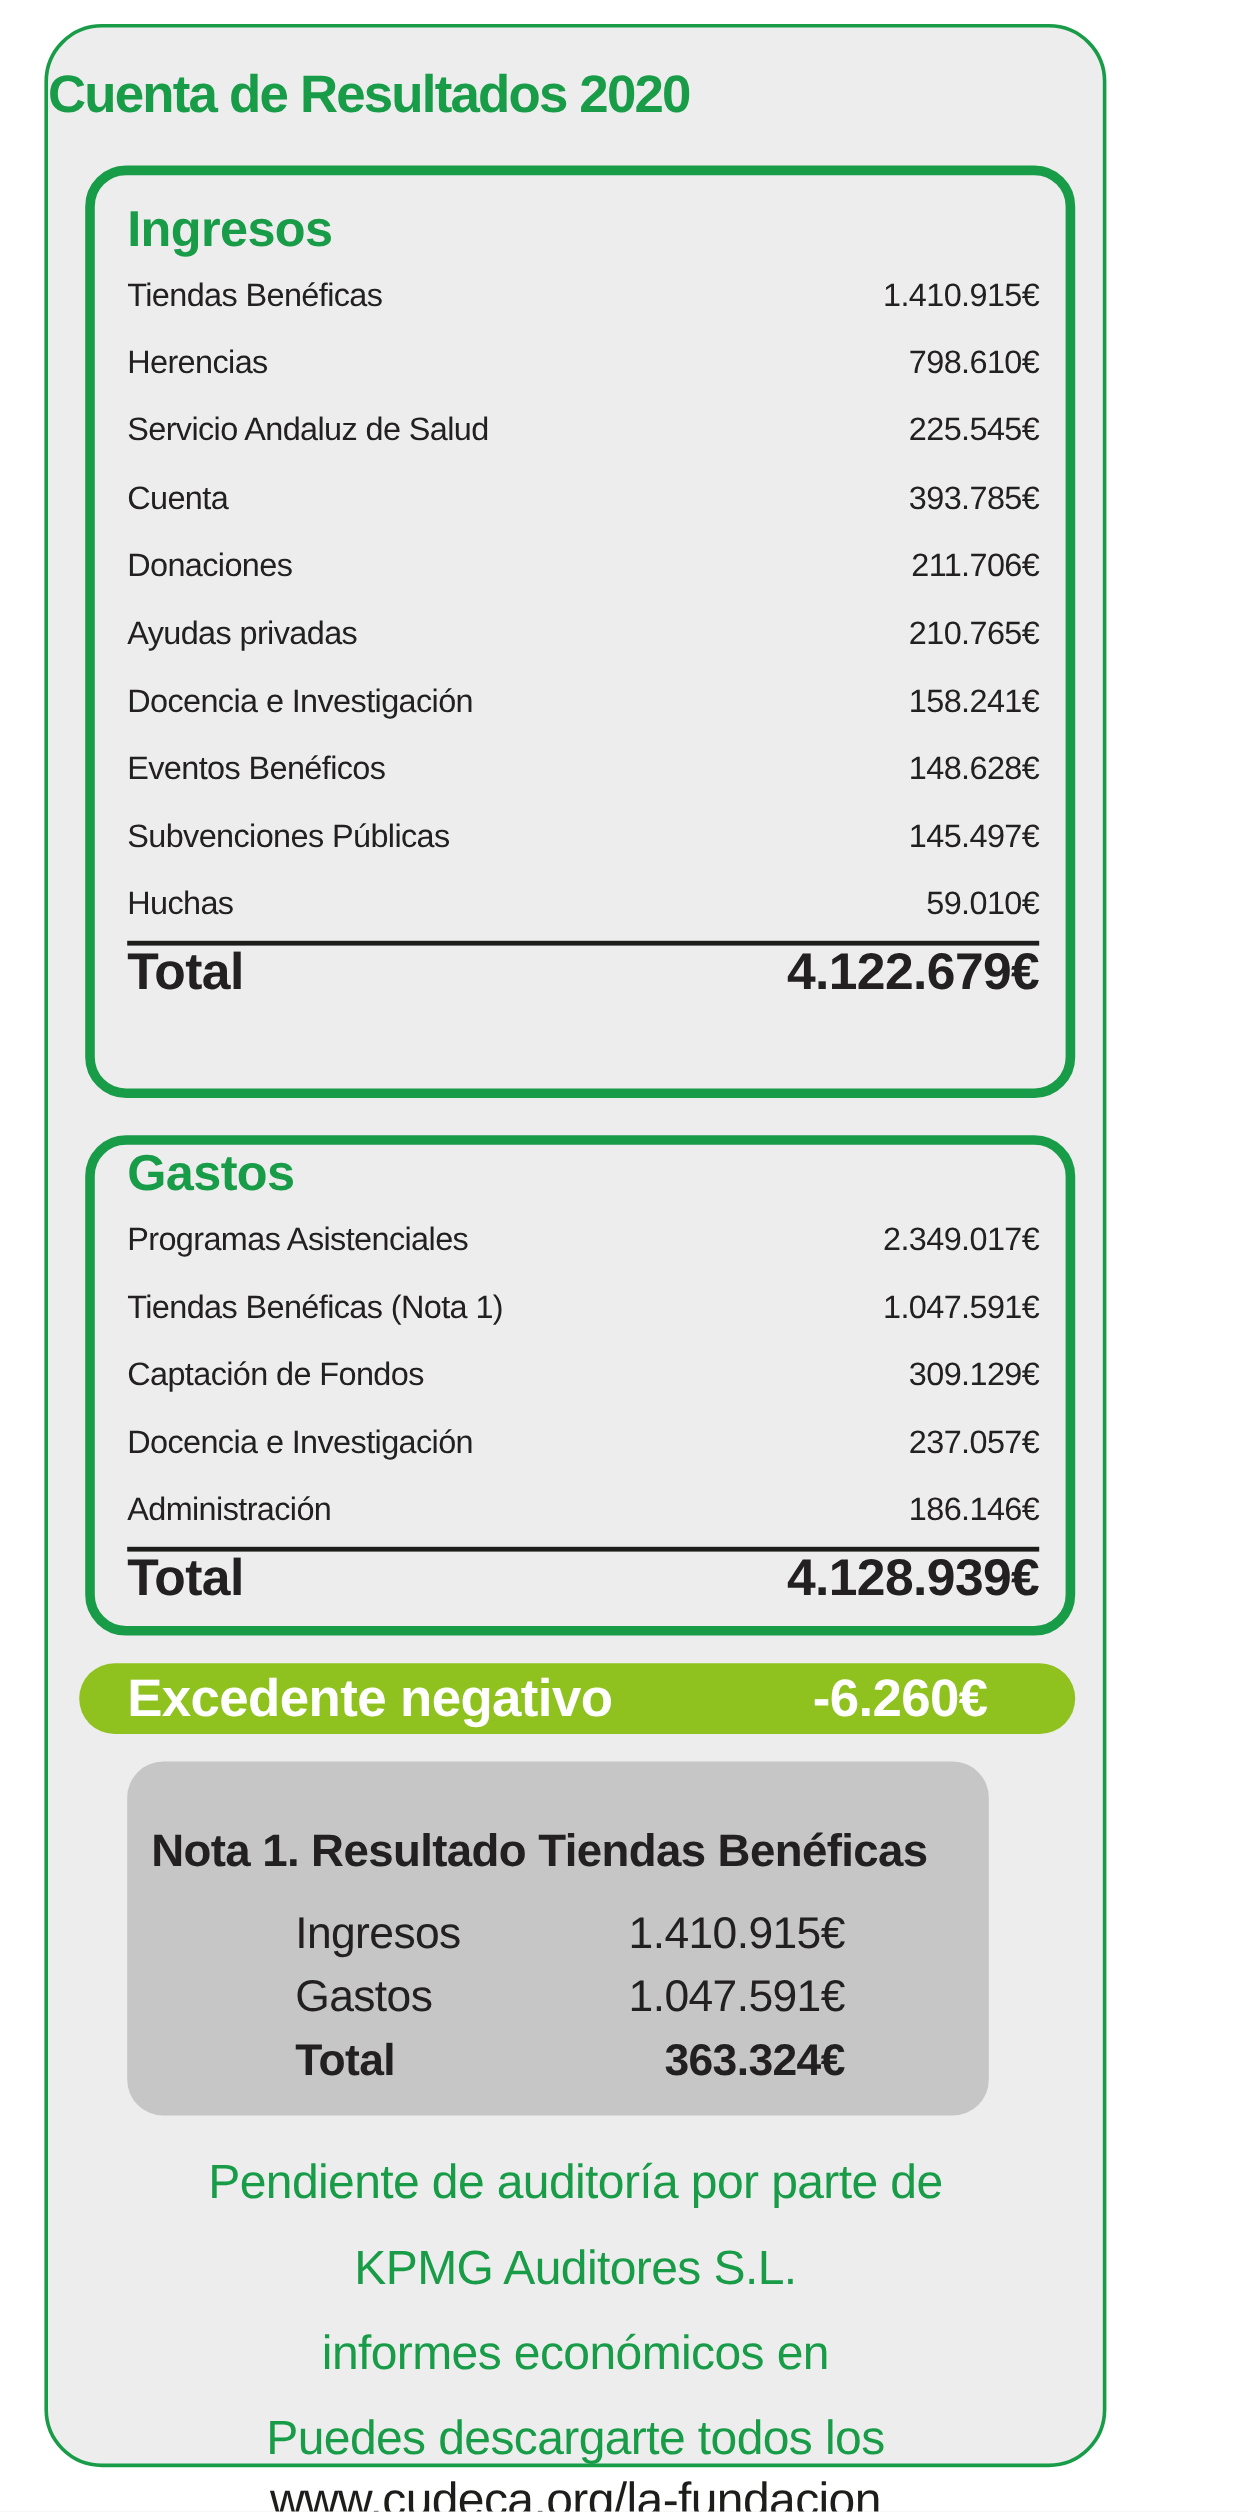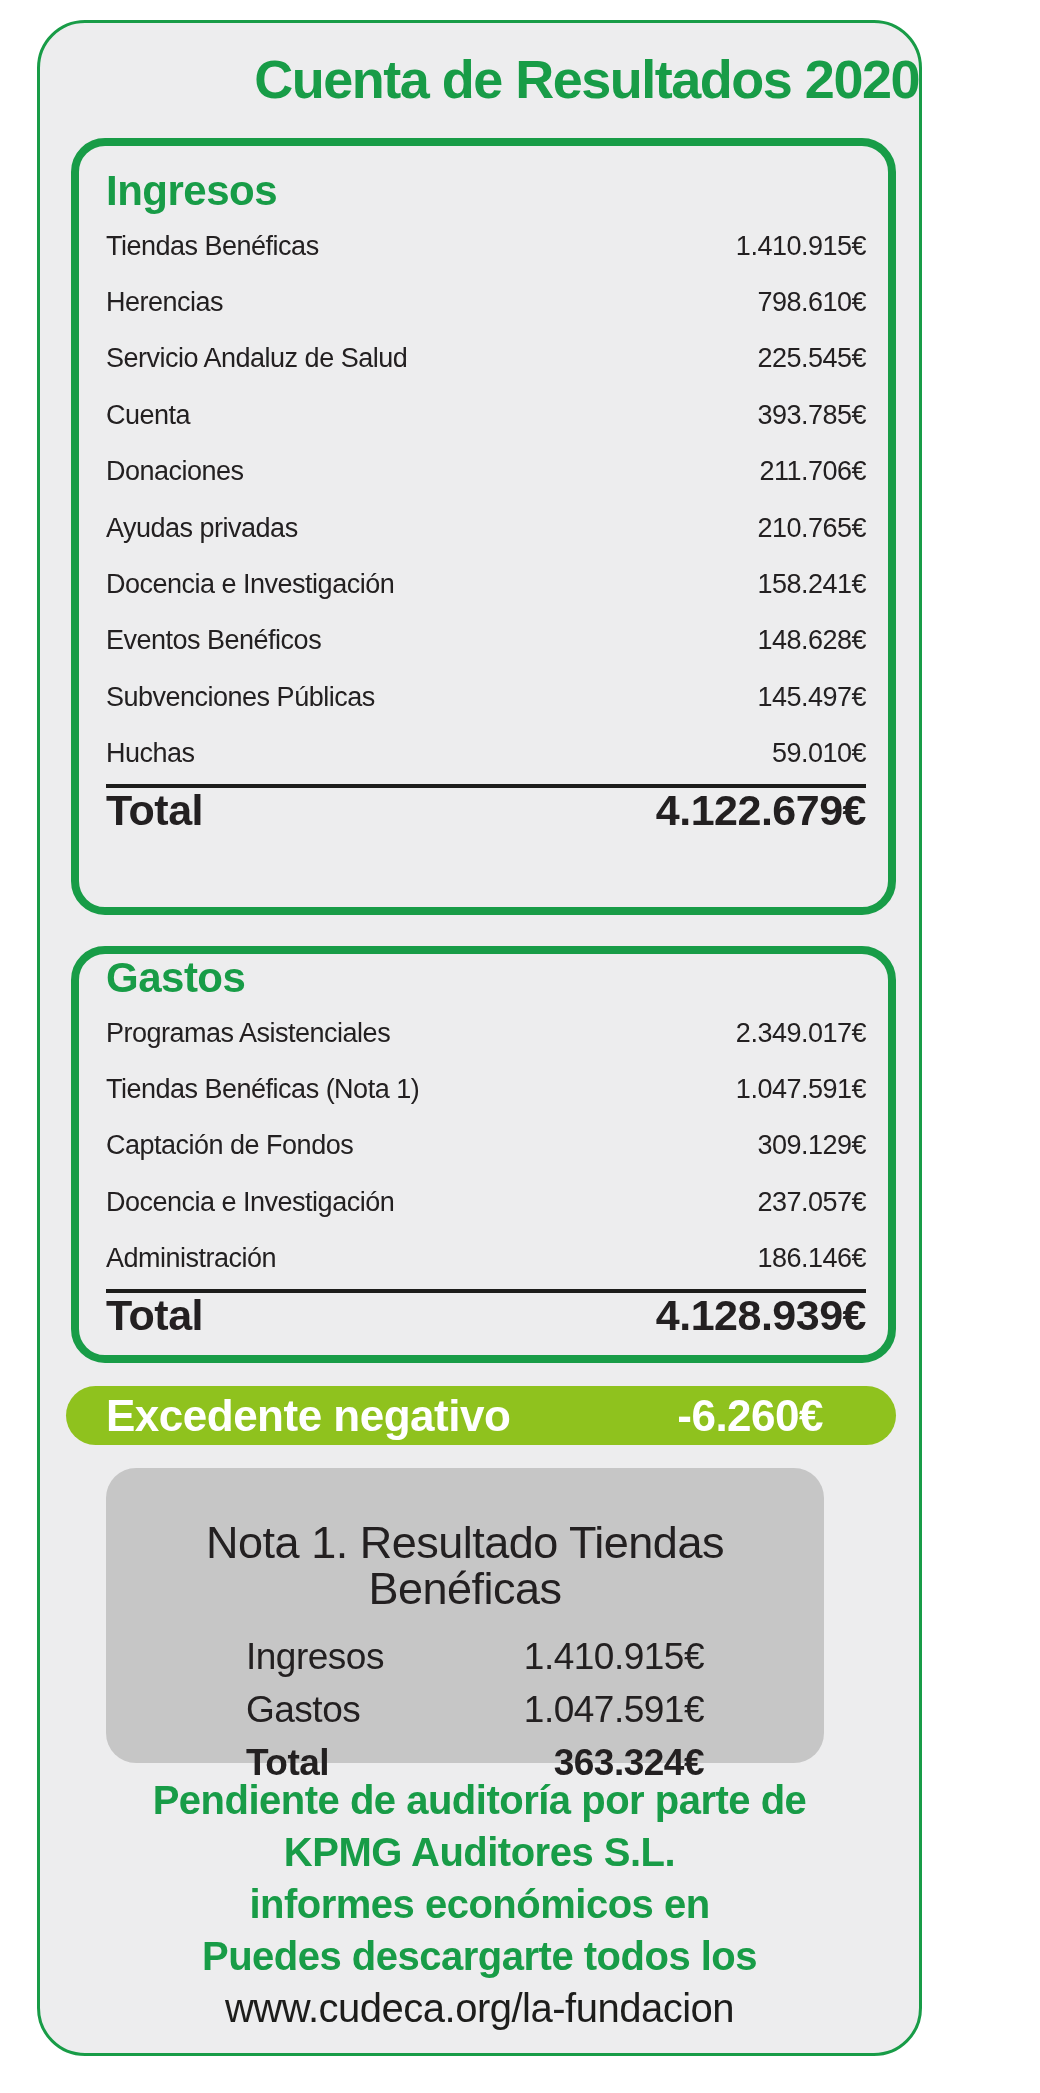--- a/index.html
+++ b/index.html
@@ -20,21 +20,21 @@
   }
   .canvas{position:relative;width:1040px;height:2093px;}
   .card{
     position:absolute;left:37px;top:20px;width:885px;height:2036px;
     background:var(--card-bg);
     border:3px solid var(--green);
     border-radius:48px;
   }
   .title{
     position:absolute;top:26px;left:0;width:100%;
-    text-align:right;font-size:54px;font-weight:bold;
+    text-align:left;font-size:44px;font-weight:bold;
     letter-spacing:-1.5px;color:var(--green);line-height:60px;
   }
   .section{
     position:absolute;left:31px;width:825px;
     border:8px solid var(--green);border-radius:34px;
     padding:0 22px 0 27px;
   }
   .section.ingresos{top:115px;height:777px;}
   .section.gastos{top:923px;height:417px;}
   .section-heading{
@@ -63,29 +63,29 @@
     padding:0 73px 0 40px;
     color:var(--white);font-size:44px;font-weight:bold;letter-spacing:-0.5px;
   }
   .note{
     position:absolute;left:66px;top:1445px;width:718px;height:295px;
     background:var(--note-bg);border-radius:30px;
     padding:52px 120px 0 140px;
   }
   .note-title{
     margin:0 -100px 18px -120px; 
-    text-align:center;font-size:45px;font-weight:normal;line-height:46px;
+    font-size:38px;font-weight:bold;line-height:46px;
     letter-spacing:-0.5px;
   }
   .footer{
     position:absolute;left:0;top:1751px;width:100%;
     text-align:center;line-height:52px;font-size:40px;
     letter-spacing:-0.5px;
   }
-  .footer-line{color:var(--green);font-weight:bold;}
+  .footer-line{color:var(--green);font-weight:normal;margin-top:19px;}
   .footer-url{color:var(--rule);font-weight:normal;}
 </style>
 </head>
 <body>
 
 <div class="canvas">
   <div class="card">
 
     <div class="title">Cuenta de Resultados 2020</div>
 

